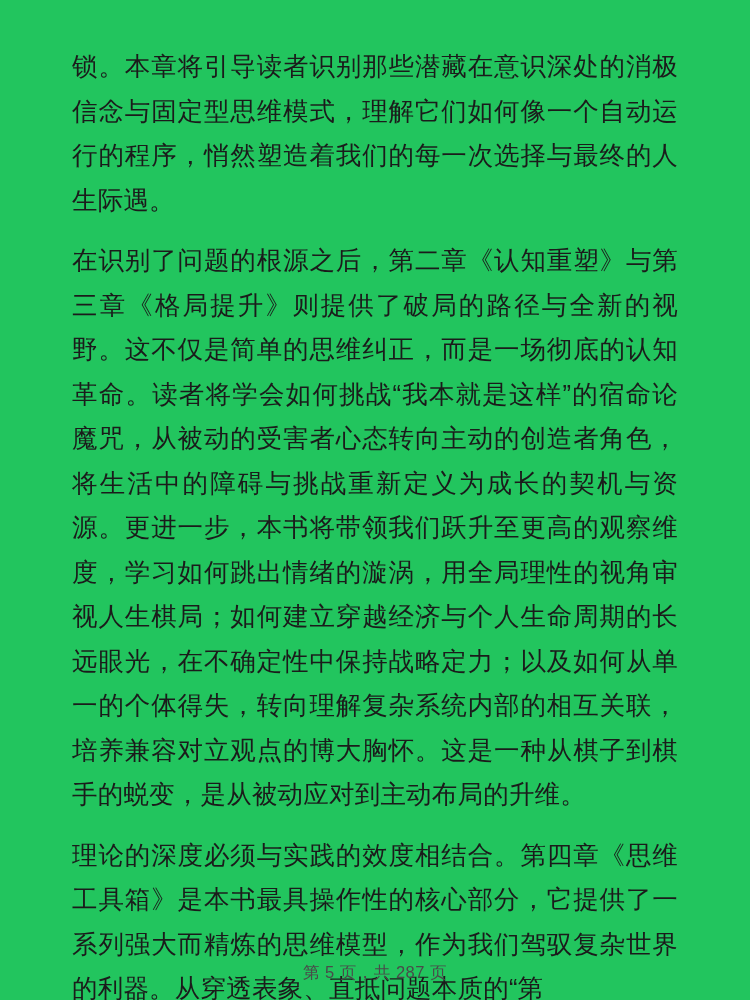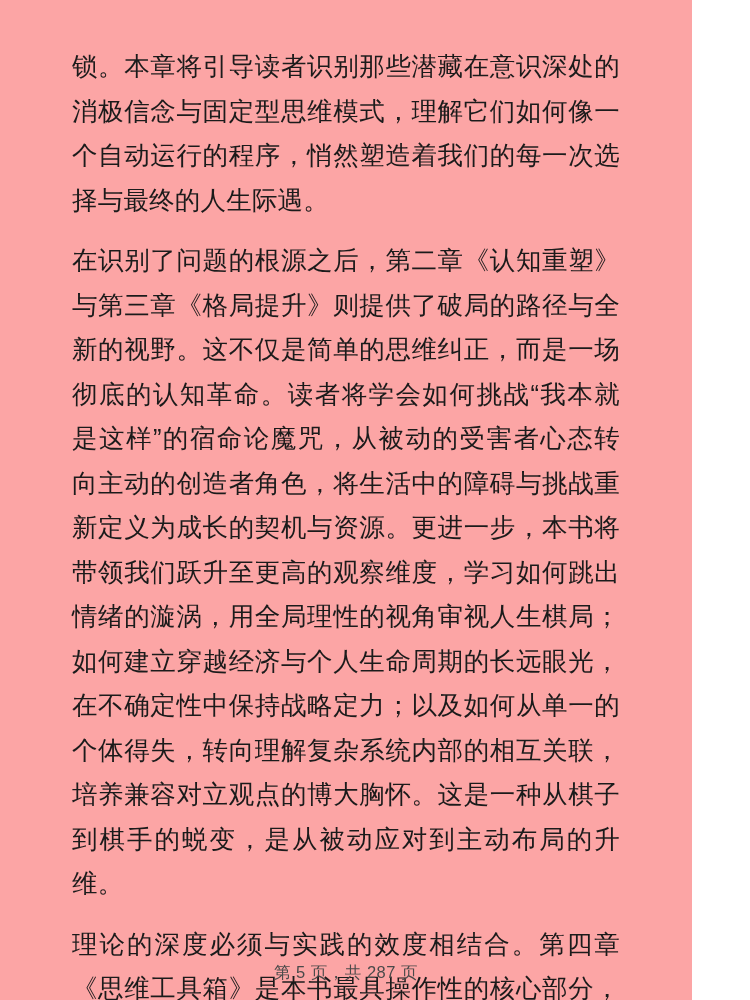--- a/index.html
+++ b/index.html
@@ -9,25 +9,25 @@
   body {
     width: 750px;
     height: 1000px;
     background: #ffffff;
     font-family: "Liberation Sans", sans-serif;
     color: #1a1a1a;
     overflow: hidden;
   }
   .page {
     position: relative;
-    width: 692px;
+    width: 750px;
     height: 1000px;
     box-sizing: border-box;
     padding: 44px 72px 0 72px;
-    background: #fca5a5;
+    background: #22c55e;
   }
   .body-text {
     font-size: 25.5px;
     line-height: 44.5px;
     text-align: justify;
     text-justify: inter-ideograph;
     letter-spacing: 0.2px;
     color: #1b1b1b;
   }
   .para {

